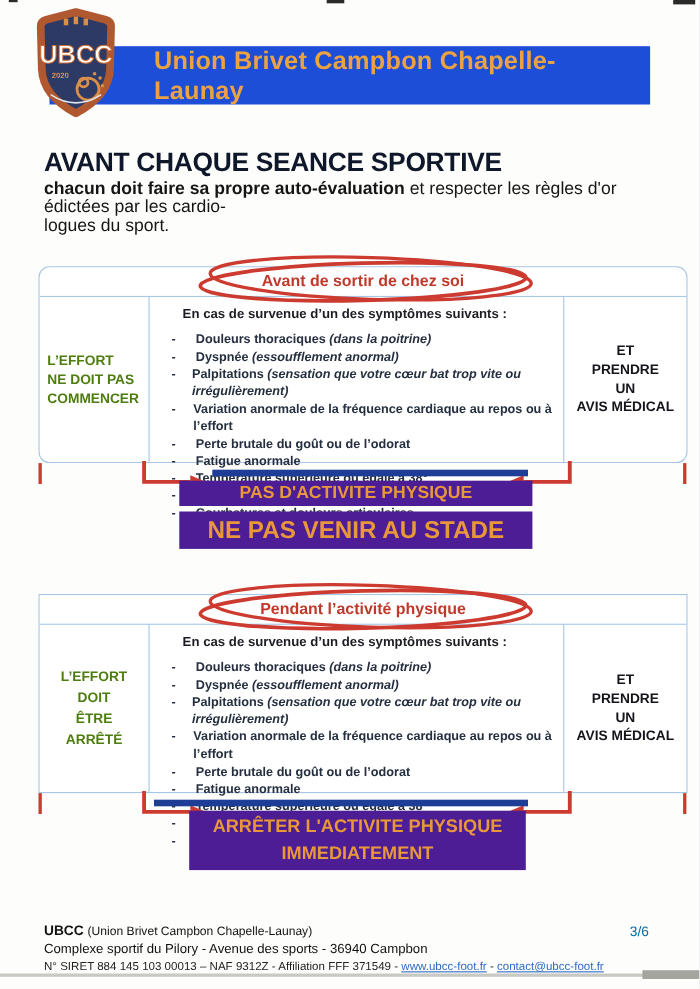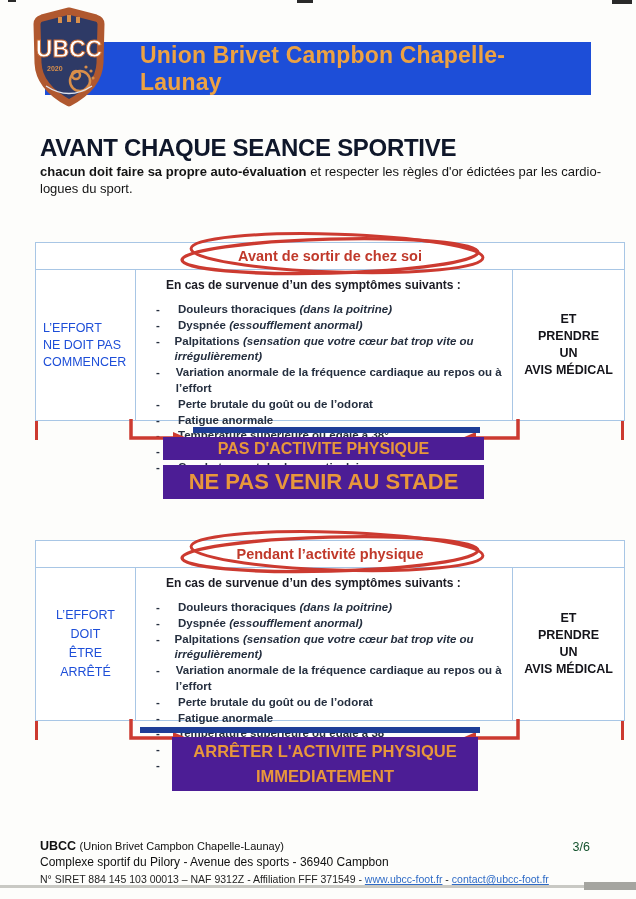--- a/index.html
+++ b/index.html
@@ -9,35 +9,35 @@
   
   .band{position:absolute;left:45px;top:42px;width:546px;height:53px;background:#1d4ed8;}
   .band-title{position:absolute;left:95px;right:6px;top:0;height:100%;display:flex;
               align-items:center;justify-content:center;color:#eda242;font-weight:bold;
               font-size:23px;letter-spacing:0.2px;}
   .logo{position:absolute;left:31px;top:6px;}
 
   
   .doc-title{position:absolute;left:40px;top:134px;color:#0f172a;font-size:24px;
              font-weight:bold;letter-spacing:-0.3px;}
-  .lead{position:absolute;left:40px;top:163px;width:578px;font-size:13px;line-height:17px;color:#151515;}
+  .lead{position:absolute;left:40px;top:163px;width:578px;font-size:16px;line-height:17px;color:#151515;}
 
   
   .sym-table{position:absolute;left:35px;width:590px;background:#fff;border:1px solid #a8c6e5;box-sizing:border-box;}
-  #table1{top:242px;height:179px;}
+  #table1{top:242px;height:179px;border-radius:10px;}
   #table2{top:540px;height:181px;}
   .t-header{height:26px;border-bottom:1px solid #a8c6e5;position:relative;display:flex;
             align-items:center;justify-content:center;}
   .t-title{color:#c0392b;font-weight:bold;font-size:14.5px;position:relative;z-index:2;}
   .oval{position:absolute;left:50%;top:50%;transform:translate(-50%,-52%);overflow:visible;
         pointer-events:none;z-index:3;}
   .t-body{display:flex;height:calc(100% - 27px);}
   .col-left{width:100px;border-right:1px solid #a8c6e5;display:flex;flex-direction:column;
-            justify-content:center;font-weight:normal;font-size:12.5px;line-height:17px;
-            color:#1d4ed8;padding:0 5px 0 7px;box-sizing:border-box;}
+            justify-content:center;font-weight:bold;font-size:12.5px;line-height:17px;
+            color:#4d7c0f;padding:0 5px 0 7px;box-sizing:border-box;}
   .col-left.centered{text-align:center;padding:0 4px;line-height:19px;}
   .col-mid{flex:1;padding:5px 8px 0 12px;box-sizing:border-box;}
   .col-right{width:111px;border-left:1px solid #a8c6e5;display:flex;flex-direction:column;
              justify-content:center;text-align:center;font-weight:bold;font-size:12.5px;
              line-height:17px;color:#14141a;}
   .sym-intro{font-weight:bold;font-size:12px;margin:3px 0 10px 18px;color:#1c1c24;}
   .sym-list{list-style:none;margin:0;padding:0;font-size:11.5px;line-height:15.8px;color:#252f3f;}
   .sym-list li{display:flex;padding-left:8px;}
   .sym-list .dash{width:22px;font-weight:bold;}
   .sym-text{font-weight:bold;}
@@ -56,21 +56,21 @@
   .arrow{position:absolute;}
   .edge-mark{position:absolute;width:3px;height:19px;background:#cc3a30;}
 
   
   .footer{position:absolute;left:40px;top:839px;color:#111;}
   .f1{font-size:12.5px;}
   .f1 .paren{font-size:11px;font-weight:normal;}
   .f2{font-size:12px;margin-top:2px;}
   .f3{font-size:10.5px;margin-top:4px;color:#222;}
   .f3 a{color:#2f6bc6;text-decoration:underline;}
-  .pageno{position:absolute;right:46px;top:840px;font-size:12.5px;color:#14532d;}
+  .pageno{position:absolute;right:46px;top:840px;font-size:12.5px;color:#0369a1;}
 
   
   .speck{position:absolute;background:#2a2a2a;}
   .smudge{position:absolute;background:#c9c9c4;}
 </style>
 </head>
 <body>
 
 <div class="page">
 

